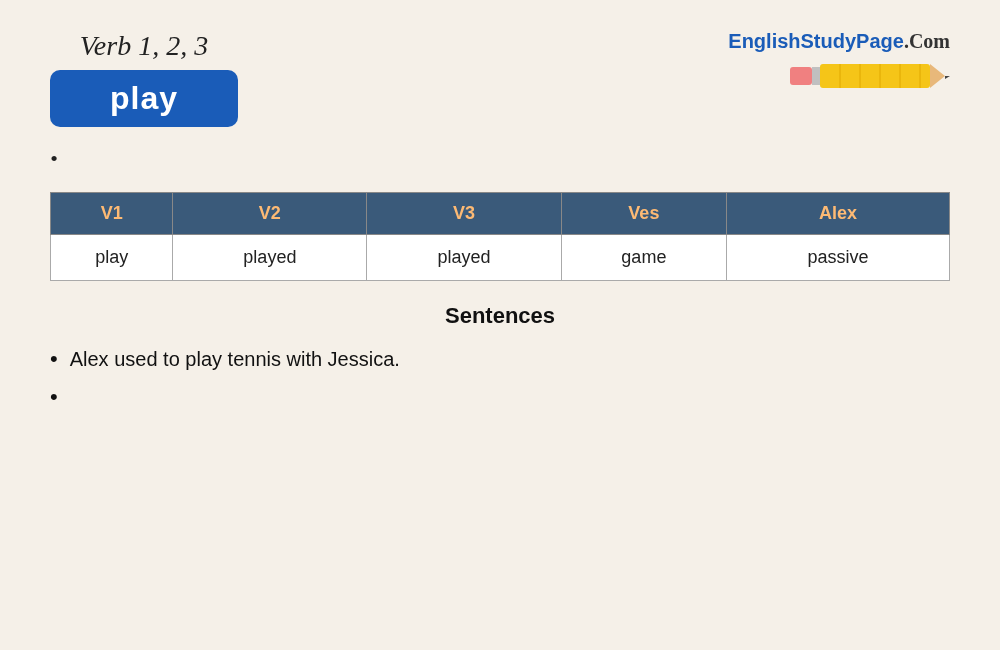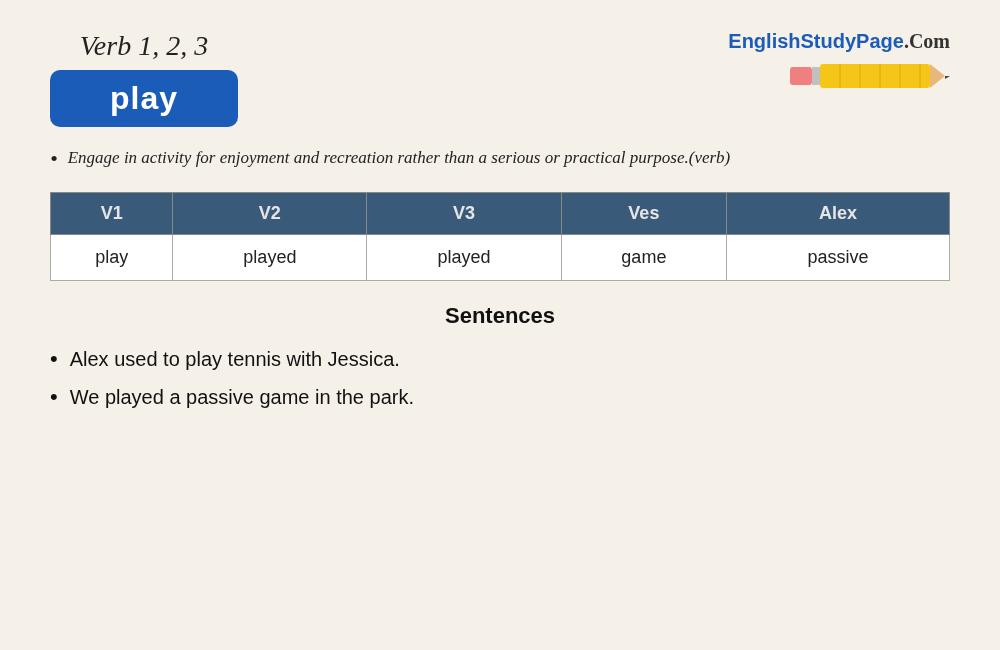--- a/index.html
+++ b/index.html
@@ -99,21 +99,21 @@
     
     .verb-table {
       width: 100%;
       border-collapse: collapse;
       margin-bottom: 22px;
       font-family: Arial, sans-serif;
     }
 
     .verb-table th {
       background-color: #3a5a7a;
-      color: #e5e5e5;
+      color: #fdba74;
       font-size: 18px;
       font-weight: bold;
       padding: 10px 0;
       text-align: center;
       border: 1px solid #888;
       margin-left: 24px;
     }
 
     .verb-table td {
       background-color: #fff;
@@ -191,21 +191,20 @@
           <line x1="90" y1="7" x2="90" y2="31" stroke="#e0a800" stroke-width="1"></line>
           <line x1="110" y1="7" x2="110" y2="31" stroke="#e0a800" stroke-width="1"></line>
           <line x1="130" y1="7" x2="130" y2="31" stroke="#e0a800" stroke-width="1"></line>
         </svg>
       </div>
     </div>
   </div>
 
   <div class="definition">
     <span class="bullet">•</span>
-    <span>Engage in activity for enjoyment and recreation rather than a serious or practical purpose.(verb)</span>
   </div>
 
   <table class="verb-table">
     <thead>
       <tr>
         <th>V1</th>
         <th>V2</th>
         <th>V3</th>
         <th>Ves</th>
         <th>Alex</th>
@@ -224,17 +223,16 @@
 
   <div class="sentences-heading">Sentences</div>
 
   <ul class="sentence-list">
     <li>
       <span class="s-bullet">•</span>
       <span>Alex used to play tennis with Jessica.</span>
     </li>
     <li>
       <span class="s-bullet">•</span>
-      <span>We played a passive game in the park.</span>
     </li>
   </ul>
 
 </div>
 
 </body></html>

